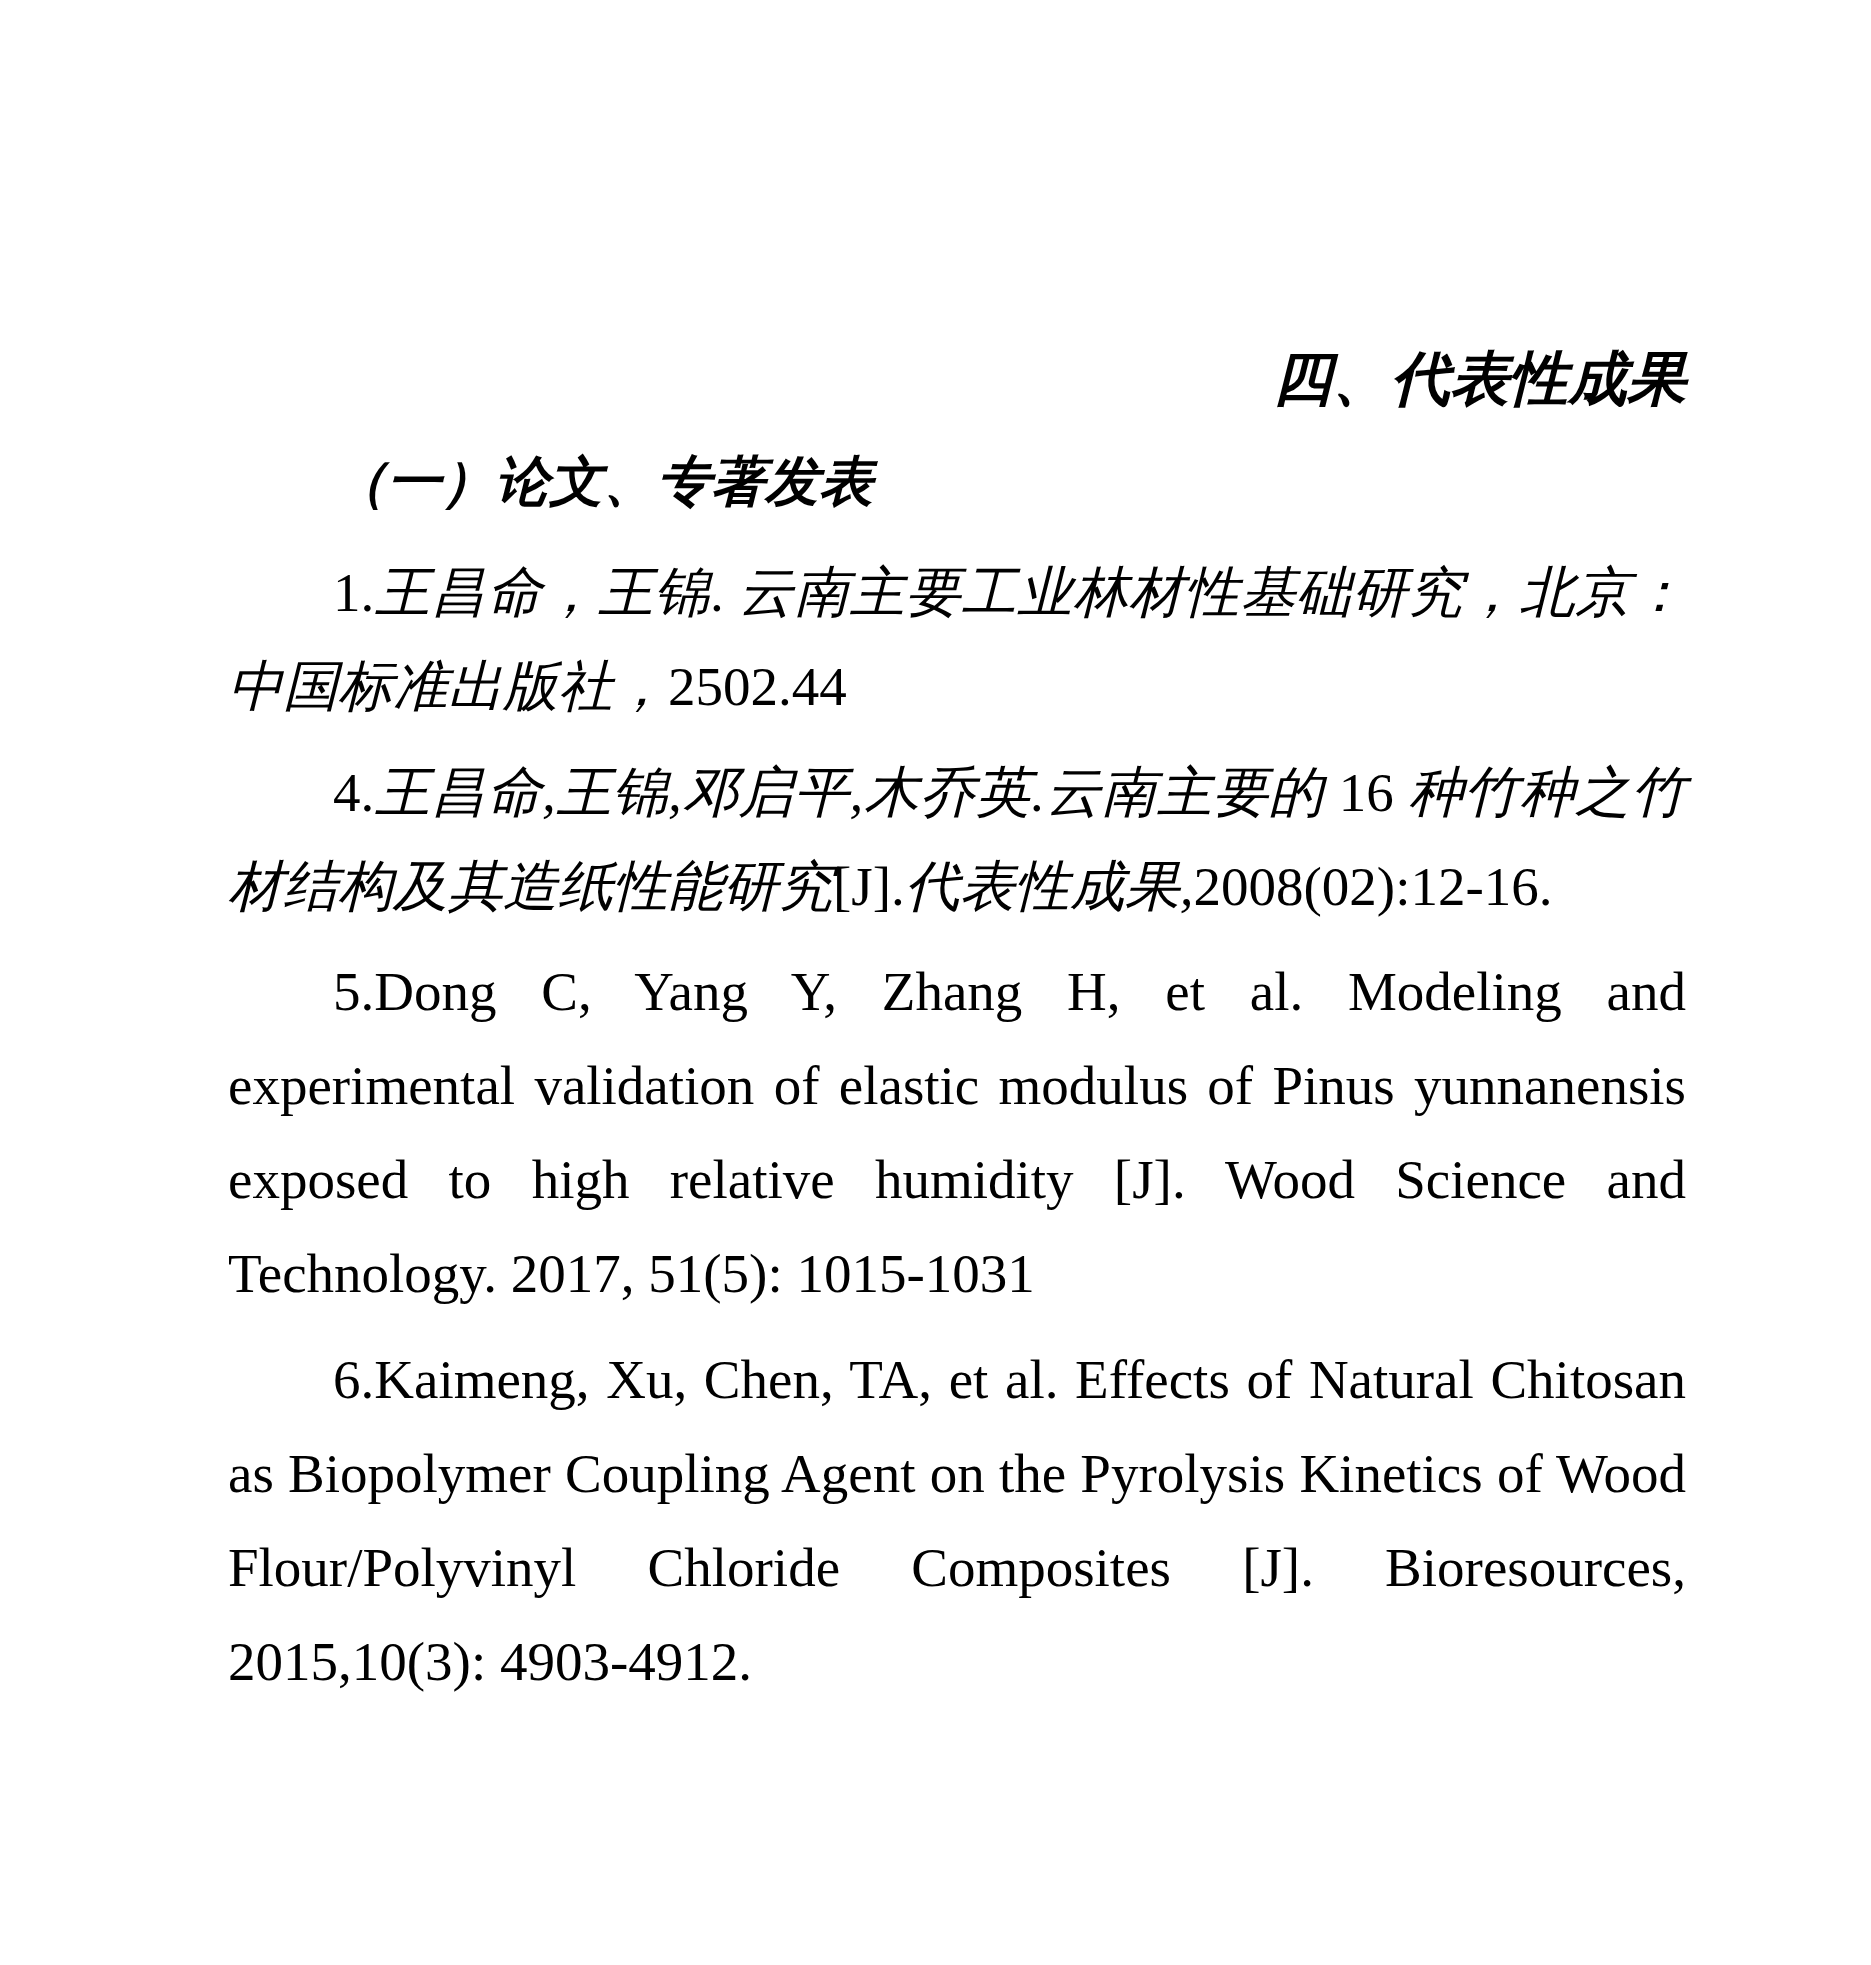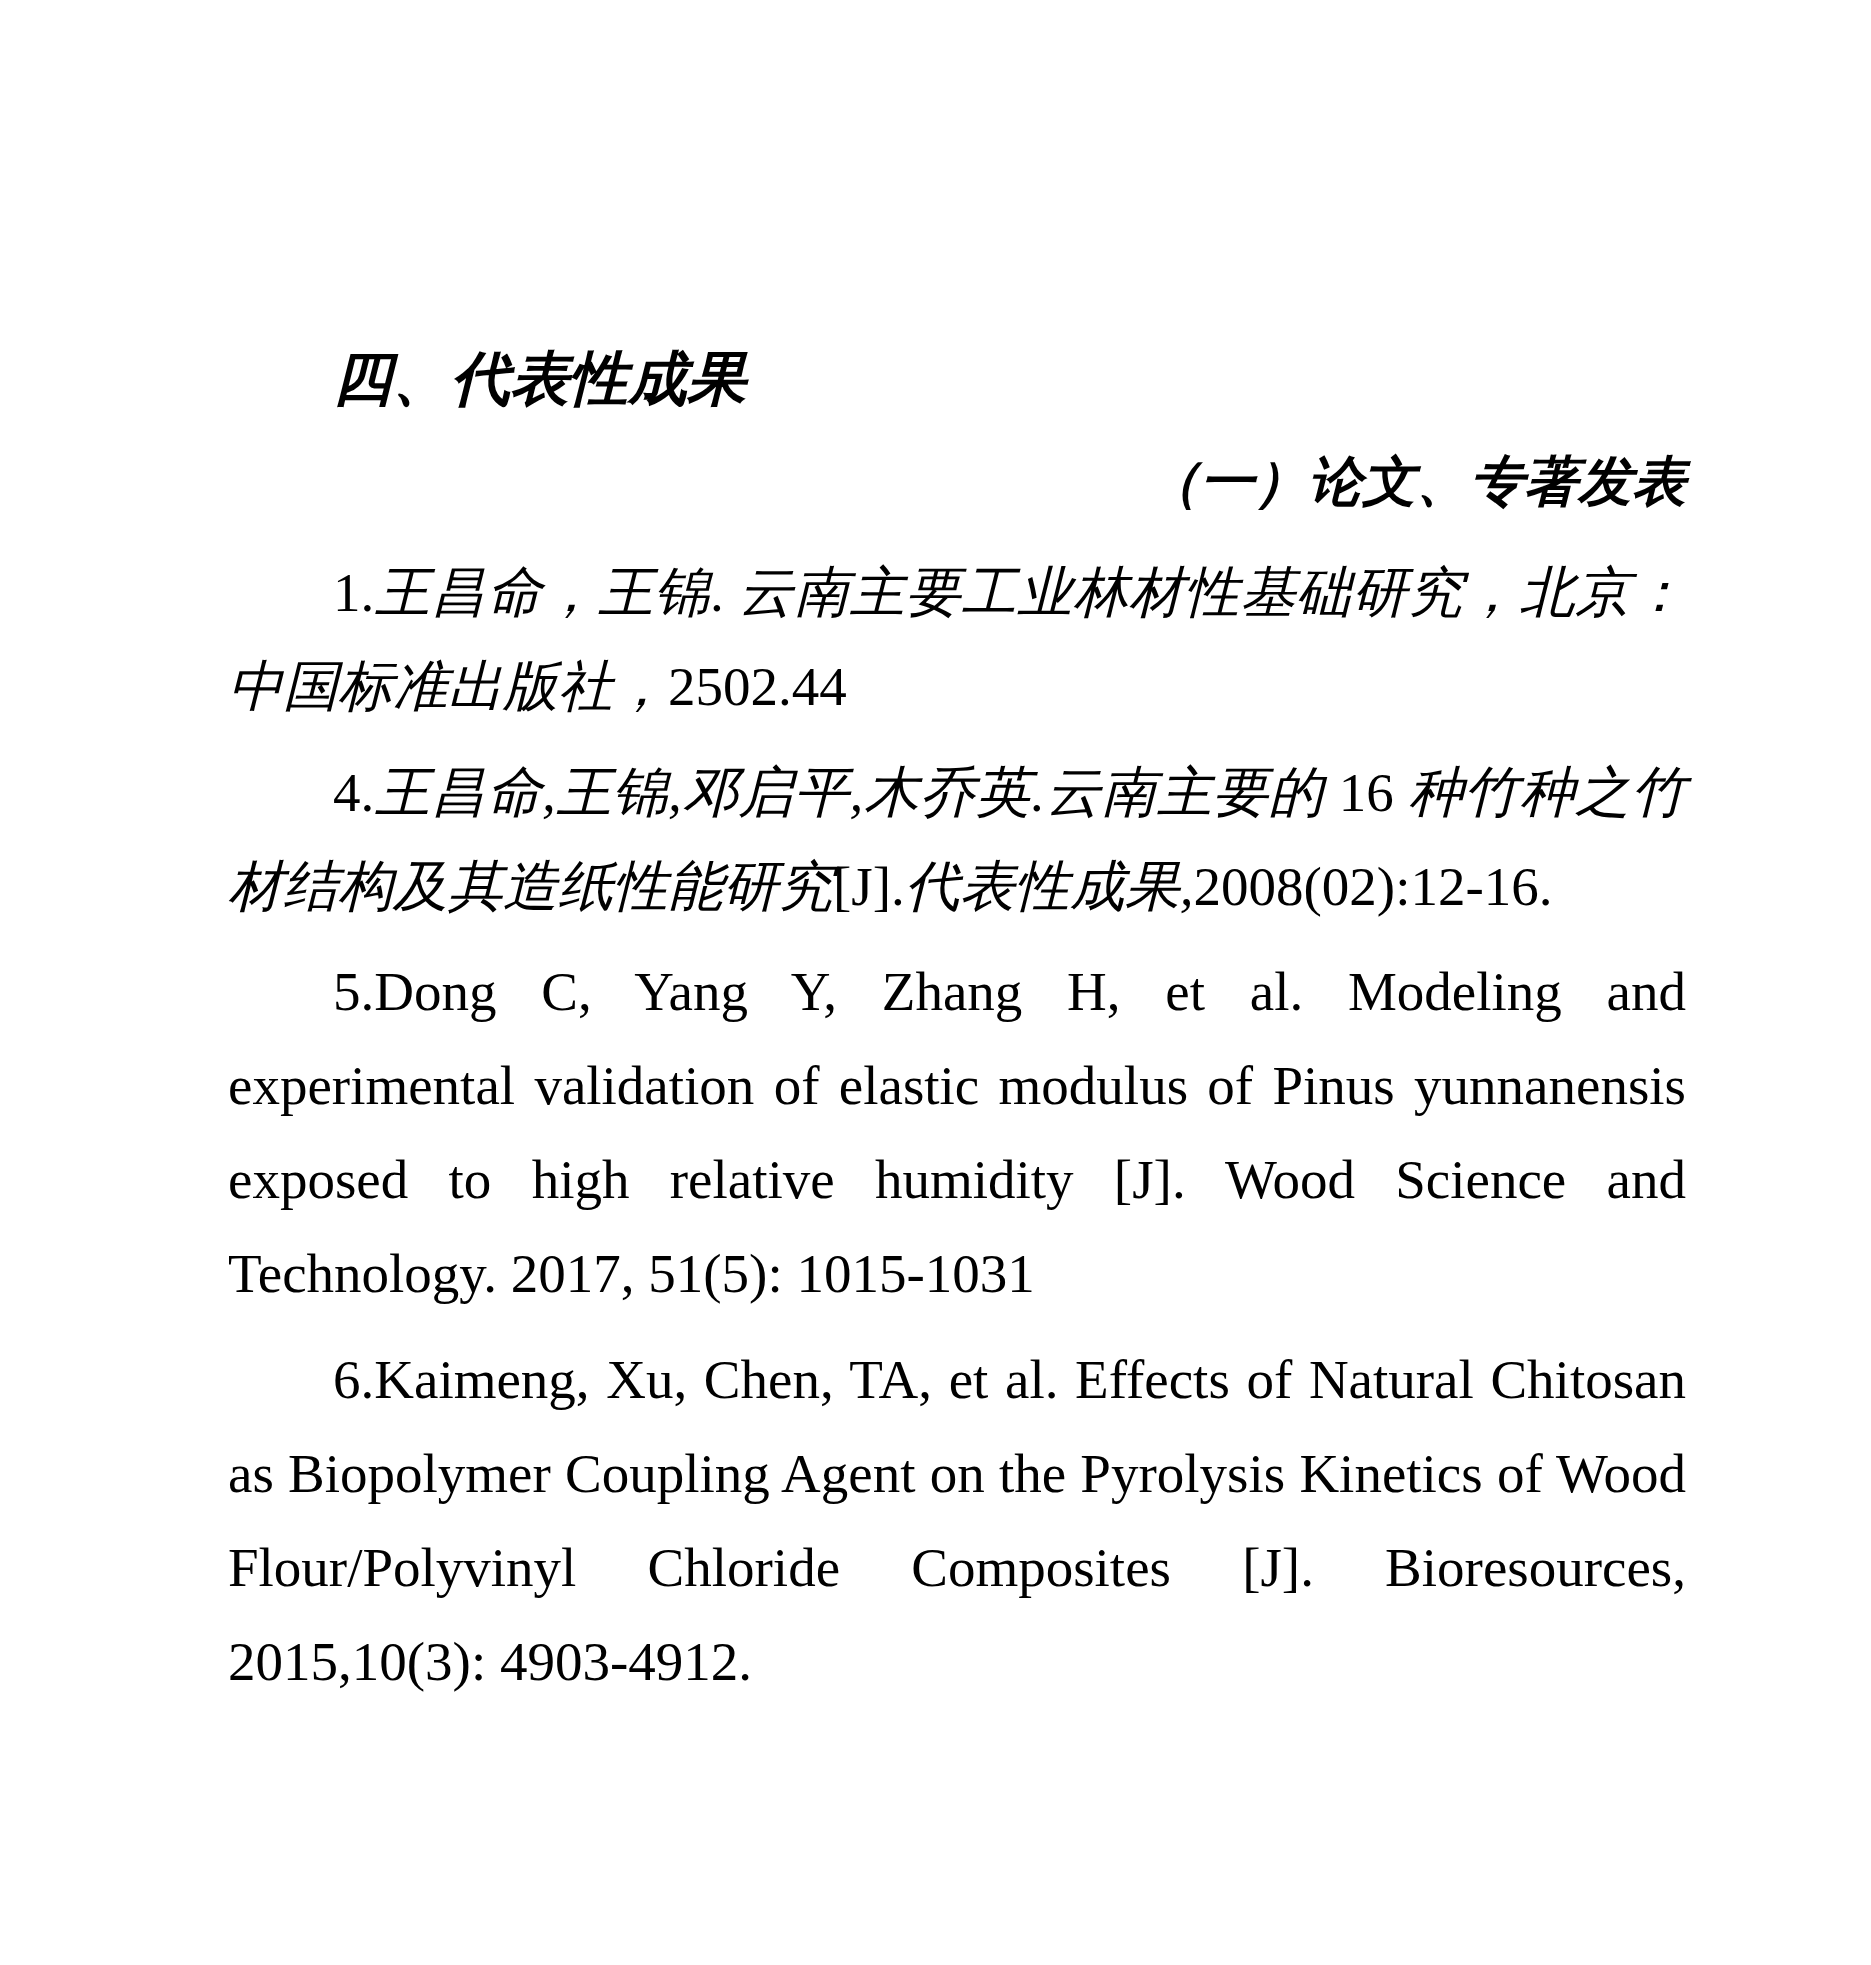--- a/index.html
+++ b/index.html
@@ -33,27 +33,27 @@
     font-size: 55px;
     line-height: 94px;
     text-align: justify;
     text-indent: 105px;
     word-break: normal;
   }
   p.heading1 {
     font-size: 59px;
     font-weight: bold;
     margin-bottom: 8.6px;
-    text-align: left;
+    text-align: right;
   }
   p.heading2 {
     font-size: 54px;
     font-weight: bold;
     margin-bottom: 17.3px;
-    text-align: right;
+    text-align: left;
   }
   
   .run-cjk       { font-style: italic; }
   .run-cjk-bold  { font-style: italic; font-weight: bold; }
   .run-latin     { font-style: normal; }
   .run-latin-italic { }
 </style>
 </head>
 <body>
 

